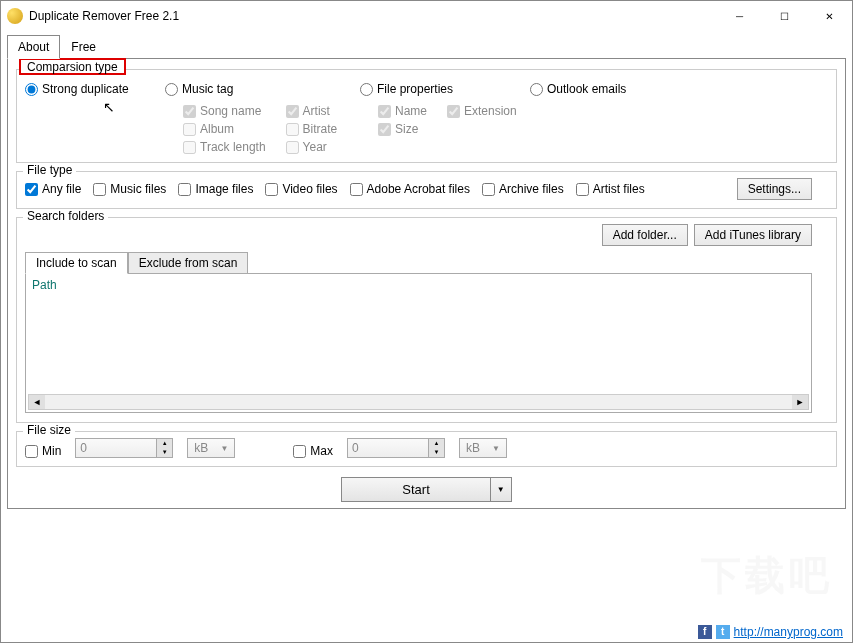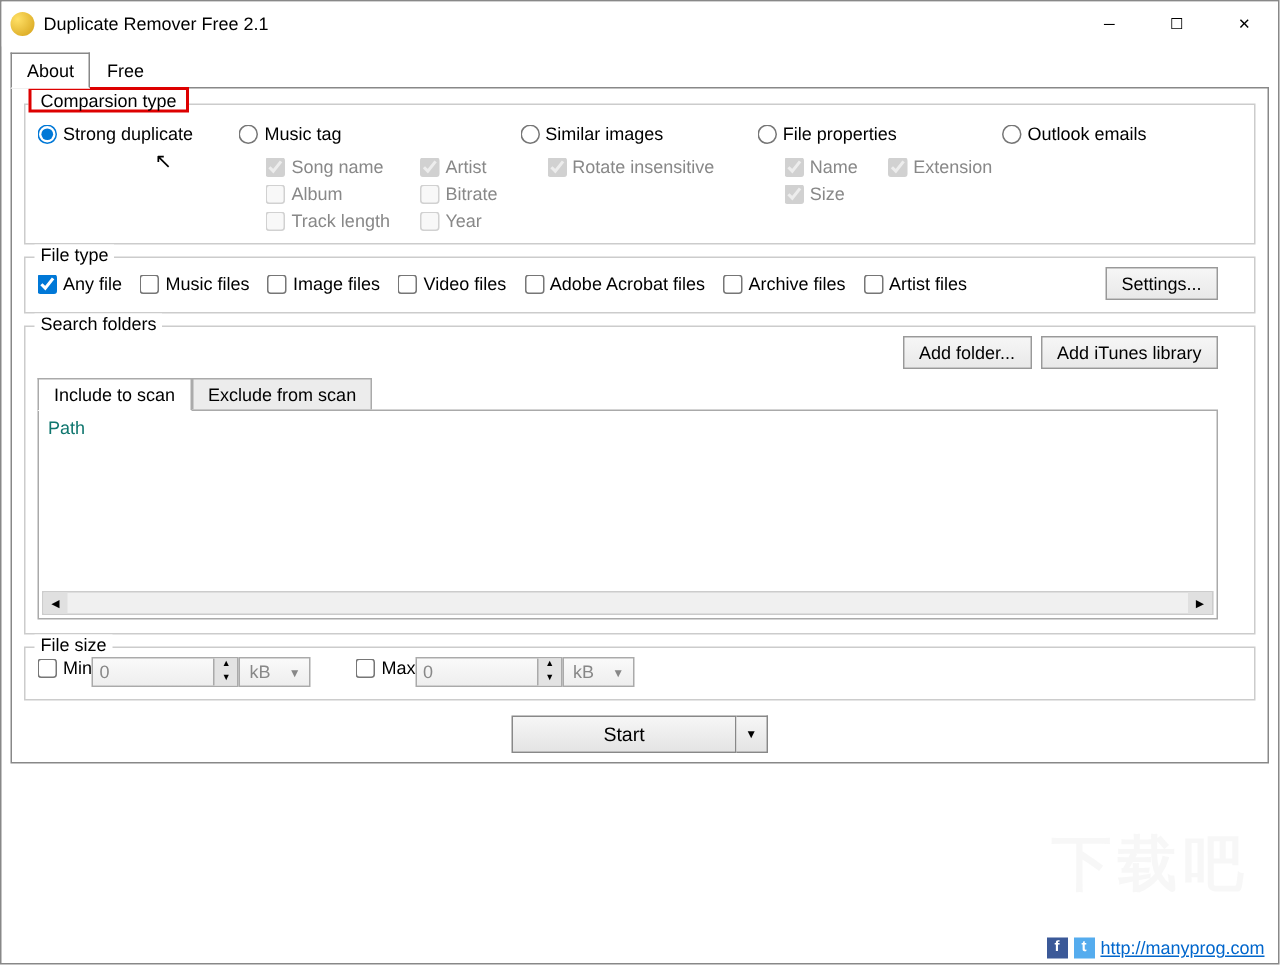--- a/index.html
+++ b/index.html
@@ -36,21 +36,21 @@
 .folder-btns { display: flex; justify-content: flex-end; gap: 6px; margin-bottom: 6px; }
 .inner-tabs { display: flex; }
 .inner-tab { padding: 3px 10px; border: 1px solid #aaa; background: #ececec; position: relative; }
 .inner-tab.active { background: #fff; border-bottom: 1px solid #fff; z-index: 2; }
 .path-box { border: 1px solid #aaa; height: 140px; position: relative; top: -1px; padding: 4px 6px; background: #fff; overflow: hidden;}
 .path-header { color: #0f766e; }
 .hscroll { position: absolute; bottom: 2px; left: 2px; right: 2px; height: 16px; background: #f0f0f0; border: 1px solid #ccc; display: flex; align-items: center; }
 .hscroll .arrow { width: 16px; height: 14px; text-align: center; font-size: 9px; line-height: 14px; background: #e0e0e0;}
 .hscroll .track { flex: 1; }
 
-.size-row { display: flex; align-items: flex-start; gap: 0; }
+.size-row { display: flex; align-items: flex-end; gap: 14px; }
 .spin { display: inline-flex; align-items: stretch; border: 1px solid #aaa; background: linear-gradient(#fafafa,#eee); }
 .spin input { border: none; width: 80px; padding: 2px 4px; background: transparent; color: #888; }
 .spin .spins { display: flex; flex-direction: column; width: 16px; }
 .spin .spins div { flex:1; font-size: 6px; text-align: center; background: #e3e3e3; border-left: 1px solid #aaa; line-height: 8px;}
 .unit { display: inline-flex; align-items: center; border: 1px solid #aaa; background: linear-gradient(#fafafa,#eee); padding: 2px 6px; color: #888; width: 48px; justify-content: space-between;}
 .unit .dd { font-size: 8px; }
 
 .start-row { display: flex; justify-content: center; margin-top: 10px; }
 .start-btn { background: linear-gradient(#f6f6f6,#e4e4e4); border: 1px solid #888; padding: 4px 60px; font-size: 13px; }
 .start-split { background: linear-gradient(#f6f6f6,#e4e4e4); border: 1px solid #888; border-left: none; padding: 4px 6px; font-size: 8px; }
@@ -120,34 +120,20 @@
                 <input type="checkbox" disabled="" style="">
                 <span class="chk-label disabled">Bitrate</span>
               </div>
             <div class="chk">
                 <input type="checkbox" disabled="" style="">
                 <span class="chk-label disabled">Year</span>
               </div>
           </div>
         </div>
       </div>
-      <div class="radio-col" style="width:165px;">
-        <div class="radio-item">
-            <input type="radio" name="ct" style="">
-            <label>Similar images</label>
-          </div>
-        <div class="sub-checks">
-            <div class="sub-col">
-          <div class="chk">
-                <input type="checkbox" checked="" disabled="" style="">
-                <span class="chk-label disabled">Rotate insensitive</span>
-              </div>
-        </div>
-          </div>
-      </div>
       <div class="radio-col" style="width:170px;">
         <div class="radio-item">
             <input type="radio" name="ct" style="">
             <label>File properties</label>
           </div>
         <div class="sub-checks">
           <div class="sub-col">
             <div class="chk">
                 <input type="checkbox" checked="" disabled="" style="">
                 <span class="chk-label disabled">Name</span>

